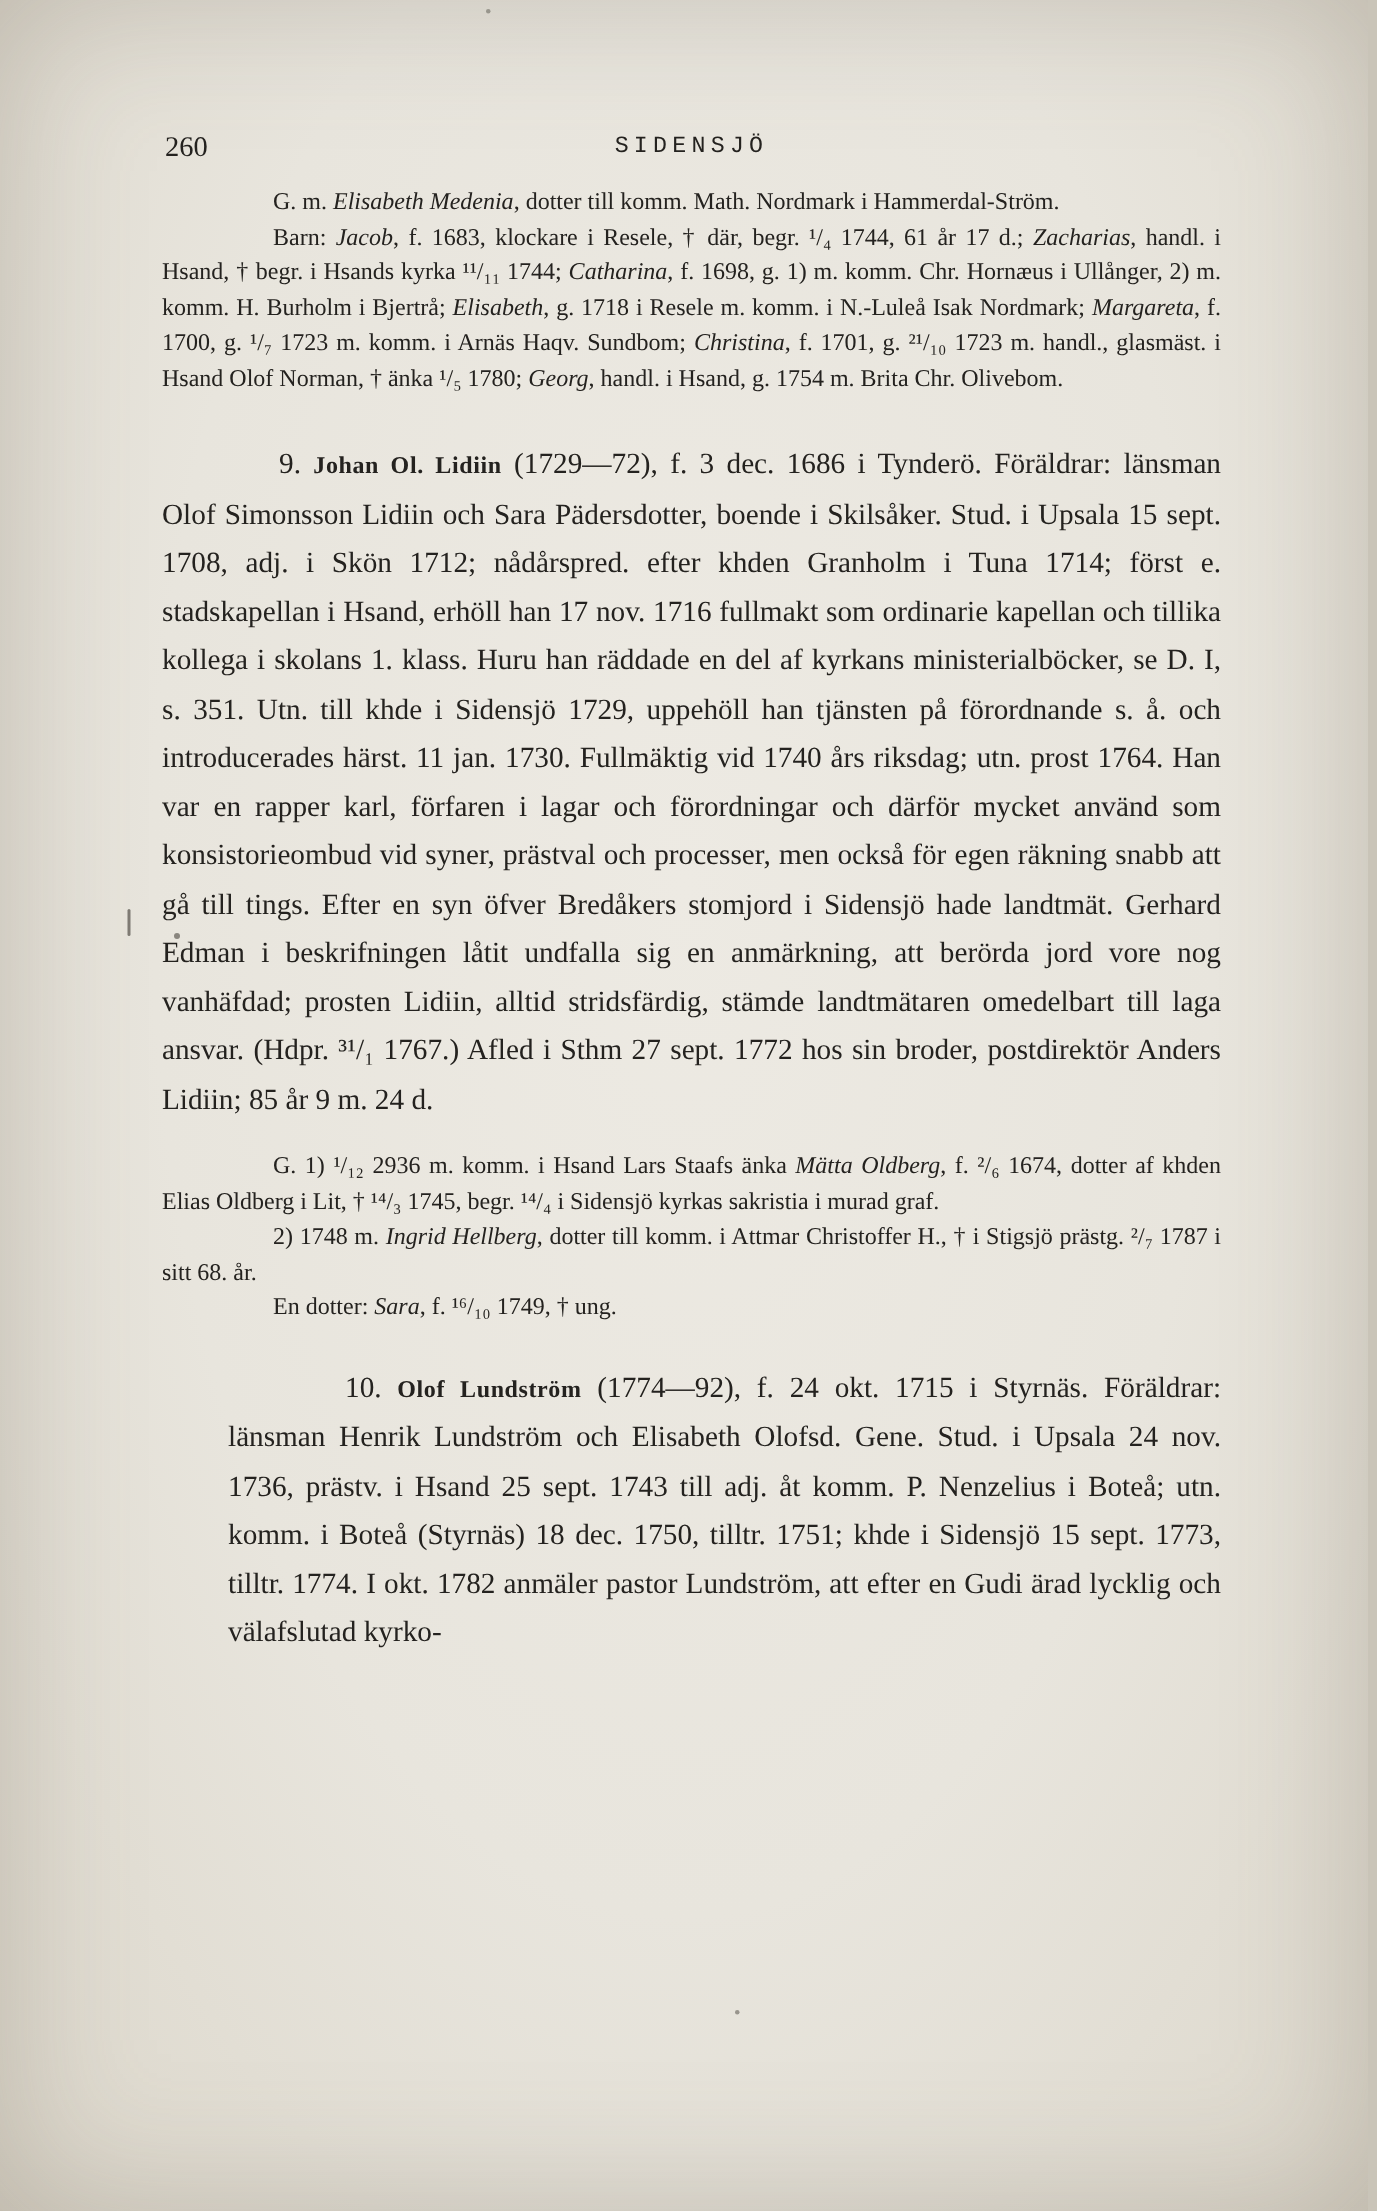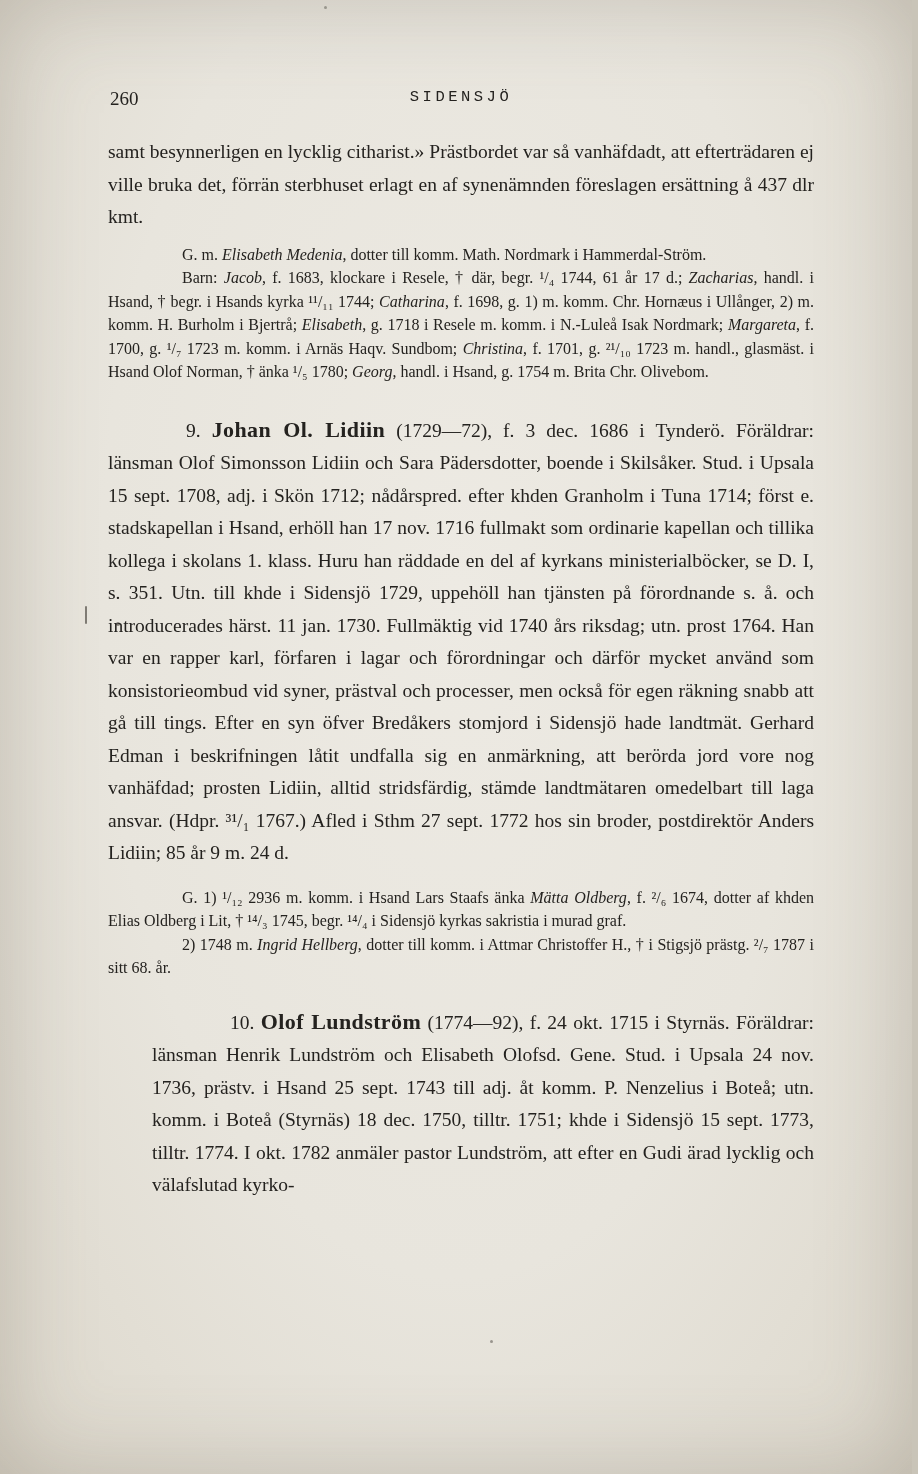--- a/index.html
+++ b/index.html
@@ -71,21 +71,21 @@
   }
   .entry-10 {
     margin-top: 26px;
     margin-left: 44px;
   }
   .run-italic {
     font-style: italic;
   }
   .run-name {
     font-weight: bold;
-    font-size: 22px;
+    font-size: 16px;
     letter-spacing: 0.4px;
   }
   .artifact {
     position: absolute;
     background: #3a362f;
     border-radius: 50%;
   }
   .artifact-dot-margin   { left: 116px; top: 622px;  width: 4px; height: 4px;  opacity: 0.55; }
   .artifact-scratch      { left: 85px;  top: 606px;  width: 2px; height: 18px; opacity: 0.6; border-radius: 1px; }
   .artifact-speck-top    { left: 324px; top: 6px;    width: 3px; height: 3px;  opacity: 0.4; }
@@ -101,30 +101,30 @@
   <div class="artifact artifact-dot-margin"></div>
   <div class="artifact artifact-dot-bottom"></div>
 
   <div class="sheet">
 
     <div class="running-header">
       <span class="pagenum">260</span>
       <span class="running-title">SIDENSJÖ</span>
     </div>
 
-    <p class="body-par par-intro"><span>samt besynnerligen en lycklig citharist.»  Prästbordet var så vanhäfdadt, att efterträdaren ej ville bruka det, förrän sterbhuset erlagt en af synenämnden föreslagen ersättning å 437 dlr kmt.</span></p>
 
     <div class="petit">
       <p class="petit-par"><span>G. m. </span><span class="run-italic">Elisabeth Medenia</span><span>, dotter till komm. Math. Nordmark i Hammerdal-Ström.</span></p>
       <p class="petit-par"><span>Barn: </span><span class="run-italic">Jacob</span><span>, f. 1683, klockare i Resele, † där, begr. ¹/₄ 1744, 61 år 17 d.; </span><span class="run-italic">Zacharias</span><span>, handl. i Hsand, † begr. i Hsands kyrka ¹¹/₁₁ 1744; </span><span class="run-italic">Catharina</span><span>, f. 1698, g. 1) m. komm. Chr. Hornæus i Ullånger, 2) m. komm. H. Burholm i Bjertrå; </span><span class="run-italic">Elisabeth</span><span>, g. 1718 i Resele m. komm. i N.-Luleå Isak Nordmark; </span><span class="run-italic">Margareta</span><span>, f. 1700, g. ¹/₇ 1723 m. komm. i Arnäs Haqv. Sundbom; </span><span class="run-italic">Christina</span><span>, f. 1701, g. ²¹/₁₀ 1723 m. handl., glasmäst. i Hsand Olof Norman, † änka ¹/₅ 1780; </span><span class="run-italic">Georg</span><span>, handl. i Hsand, g. 1754 m. Brita Chr. Olivebom.</span></p>
     </div>
 
     <p class="body-par entry entry-9"><span>9.  </span><span class="run-name">Johan Ol. Lidiin</span><span> (1729—72), f. 3 dec. 1686 i Tynderö.  Föräldrar: länsman Olof Simonsson Lidiin och Sara Pädersdotter, boende i Skilsåker.  Stud. i Upsala 15 sept. 1708, adj. i Skön 1712; nådårspred. efter khden Granholm i Tuna 1714; först e. stadskapellan i Hsand, erhöll han 17 nov. 1716 fullmakt som ordinarie kapellan och tillika kollega i skolans 1. klass.  Huru han räddade en del af kyrkans ministerialböcker, se D. I, s. 351.  Utn. till khde i Sidensjö 1729, uppehöll han tjänsten på förordnande s. å. och introducerades härst. 11 jan. 1730.  Fullmäktig vid 1740 års riksdag; utn. prost 1764.  Han var en rapper karl, förfaren i lagar och förordningar och därför mycket använd som konsistorieombud vid syner, prästval och processer, men också för egen räkning snabb att gå till tings.  Efter en syn öfver Bredåkers stomjord i Sidensjö hade landtmät. Gerhard Edman i beskrifningen låtit undfalla sig en anmärkning, att berörda jord vore nog vanhäfdad; prosten Lidiin, alltid stridsfärdig, stämde landtmätaren omedelbart till laga ansvar.  (Hdpr. ³¹/₁ 1767.)  Afled i Sthm 27 sept. 1772 hos sin broder, postdirektör Anders Lidiin; 85 år 9 m. 24 d.</span></p>
 
     <div class="petit petit-2">
       <p class="petit-par"><span>G. 1) ¹/₁₂ 2936 m. komm. i Hsand Lars Staafs änka </span><span class="run-italic">Mätta Oldberg</span><span>, f. ²/₆ 1674, dotter af khden Elias Oldberg i Lit, † ¹⁴/₃ 1745, begr. ¹⁴/₄ i Sidensjö kyrkas sakristia i murad graf.</span></p>
       <p class="petit-par"><span>2) 1748 m. </span><span class="run-italic">Ingrid Hellberg</span><span>, dotter till komm. i Attmar Christoffer H., † i Stigsjö prästg. ²/₇ 1787 i sitt 68. år.</span></p>
+      <p class="petit-par"><span>En dotter: </span><span class="run-italic">Sara</span><span>, f. ¹⁶/₁₀ 1749, † ung.</span></p>
     </div>
 
     <p class="body-par entry entry-10"><span>10.  </span><span class="run-name">Olof Lundström</span><span> (1774—92), f. 24 okt. 1715 i Styrnäs.  Föräldrar: länsman Henrik Lundström och Elisabeth Olofsd. Gene.  Stud. i Upsala 24 nov. 1736, prästv. i Hsand 25 sept. 1743 till adj. åt komm. P. Nenzelius i Boteå; utn. komm. i Boteå (Styrnäs) 18 dec. 1750, tilltr. 1751; khde i Sidensjö 15 sept. 1773, tilltr. 1774.  I okt. 1782 anmäler pastor Lundström, att efter en Gudi ärad lycklig och välafslutad kyrko-</span></p>
 
   </div>
 </div>
 
 </body></html>

